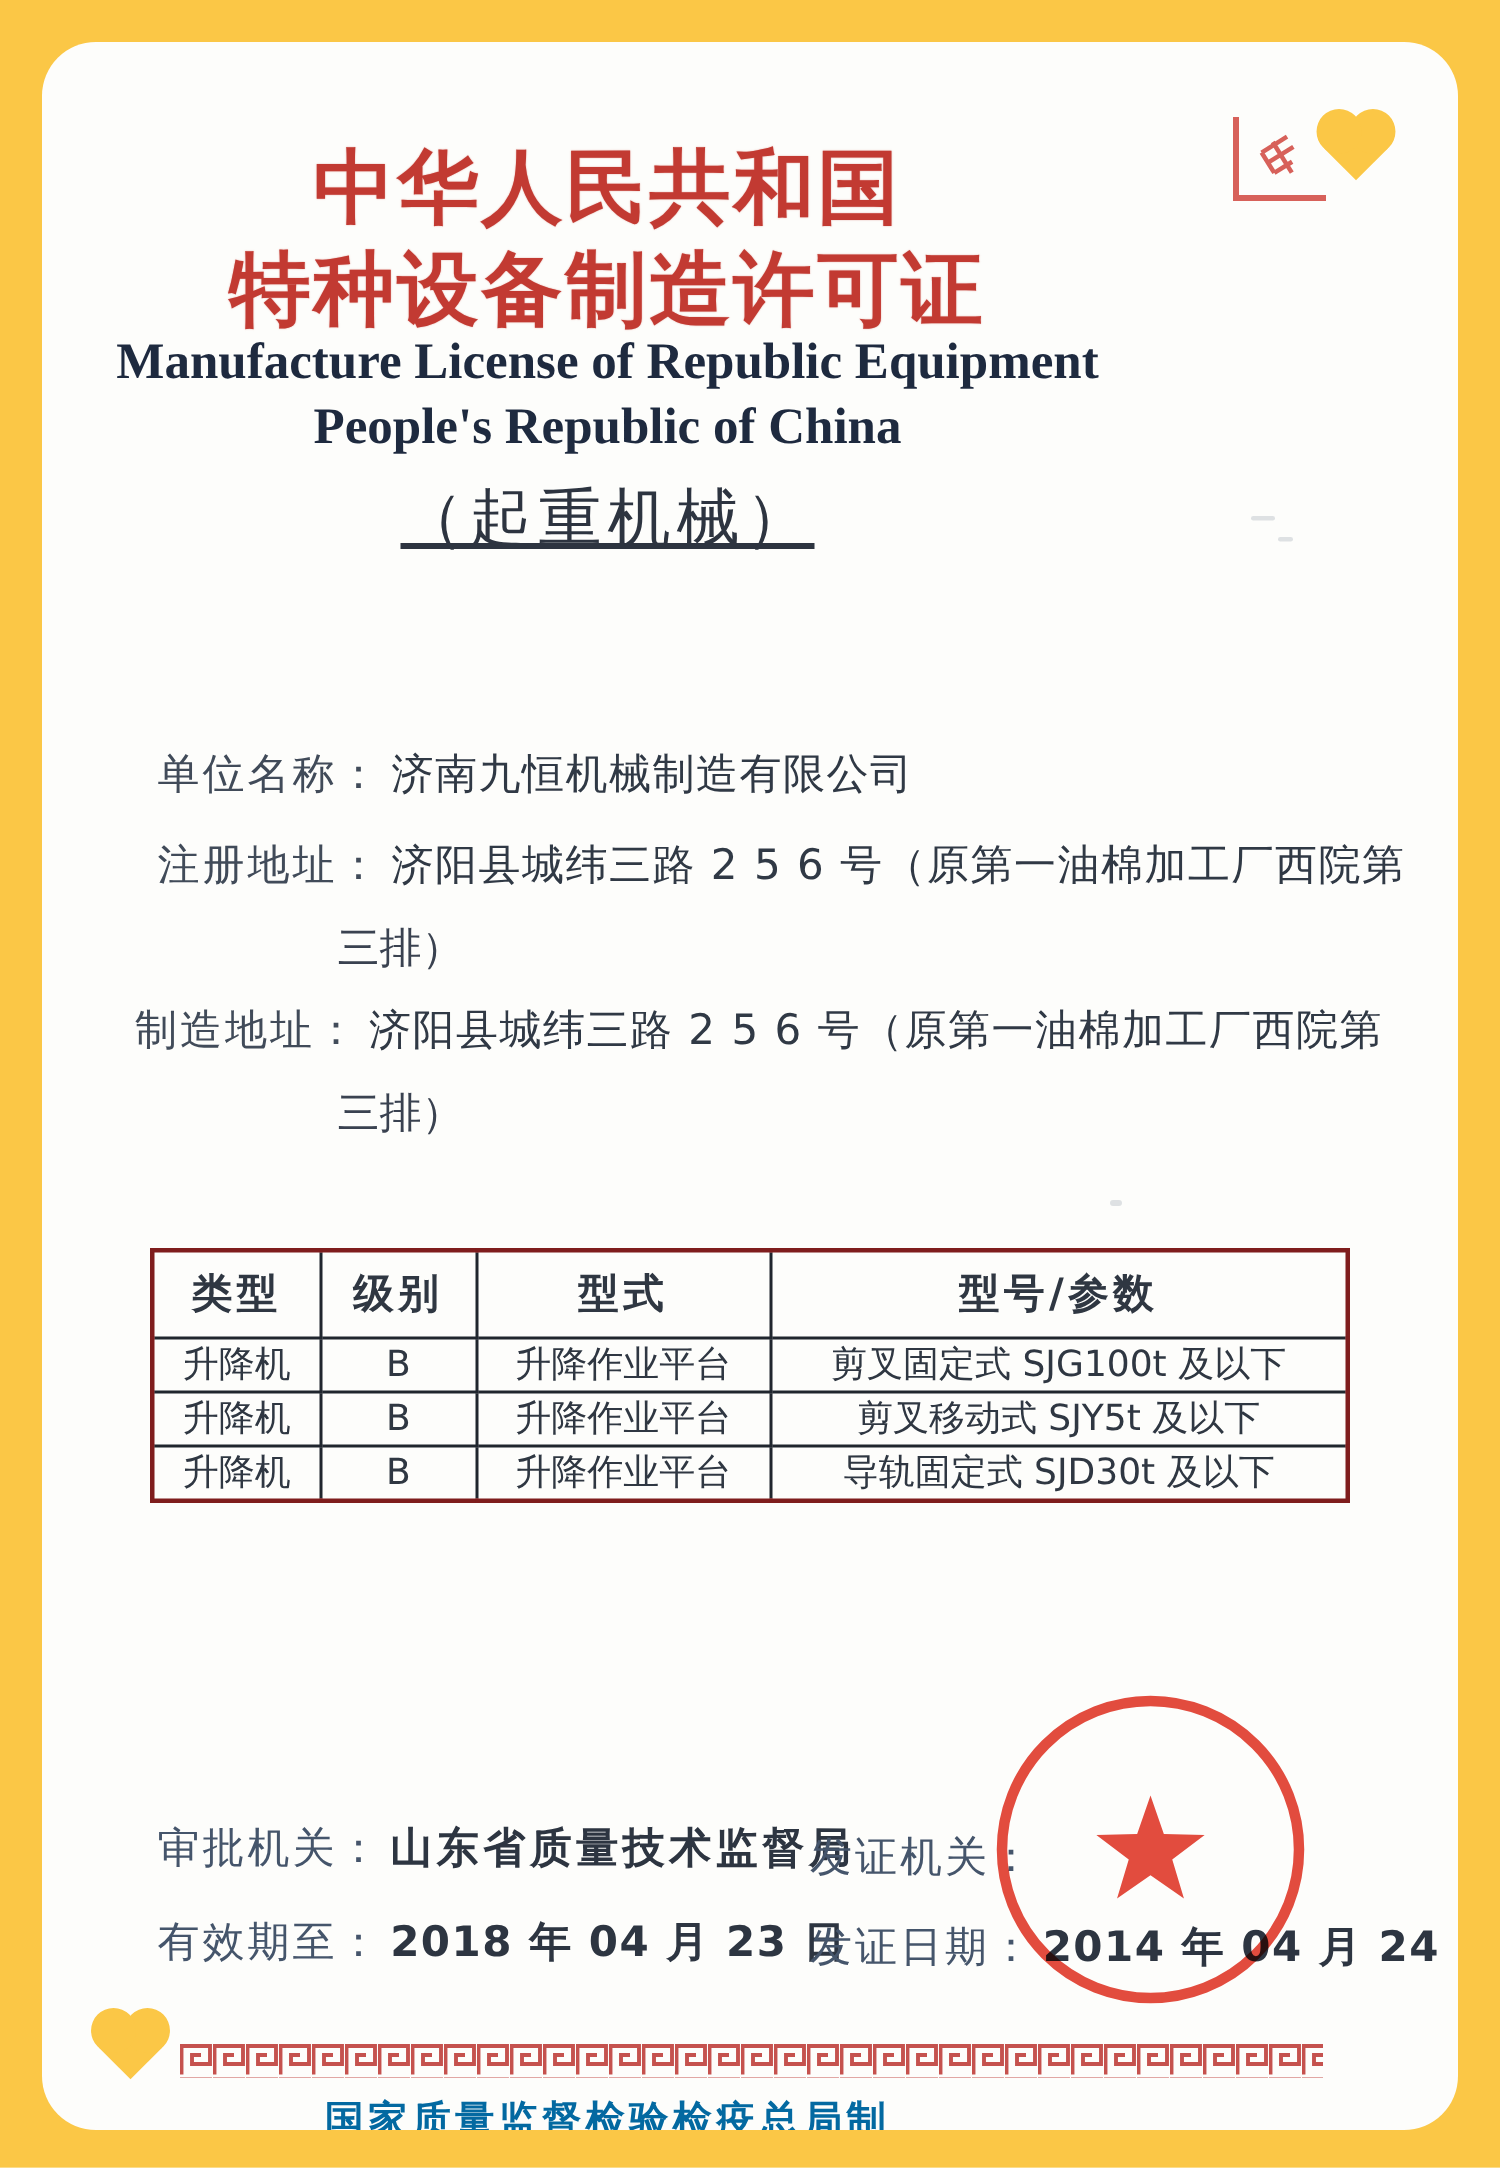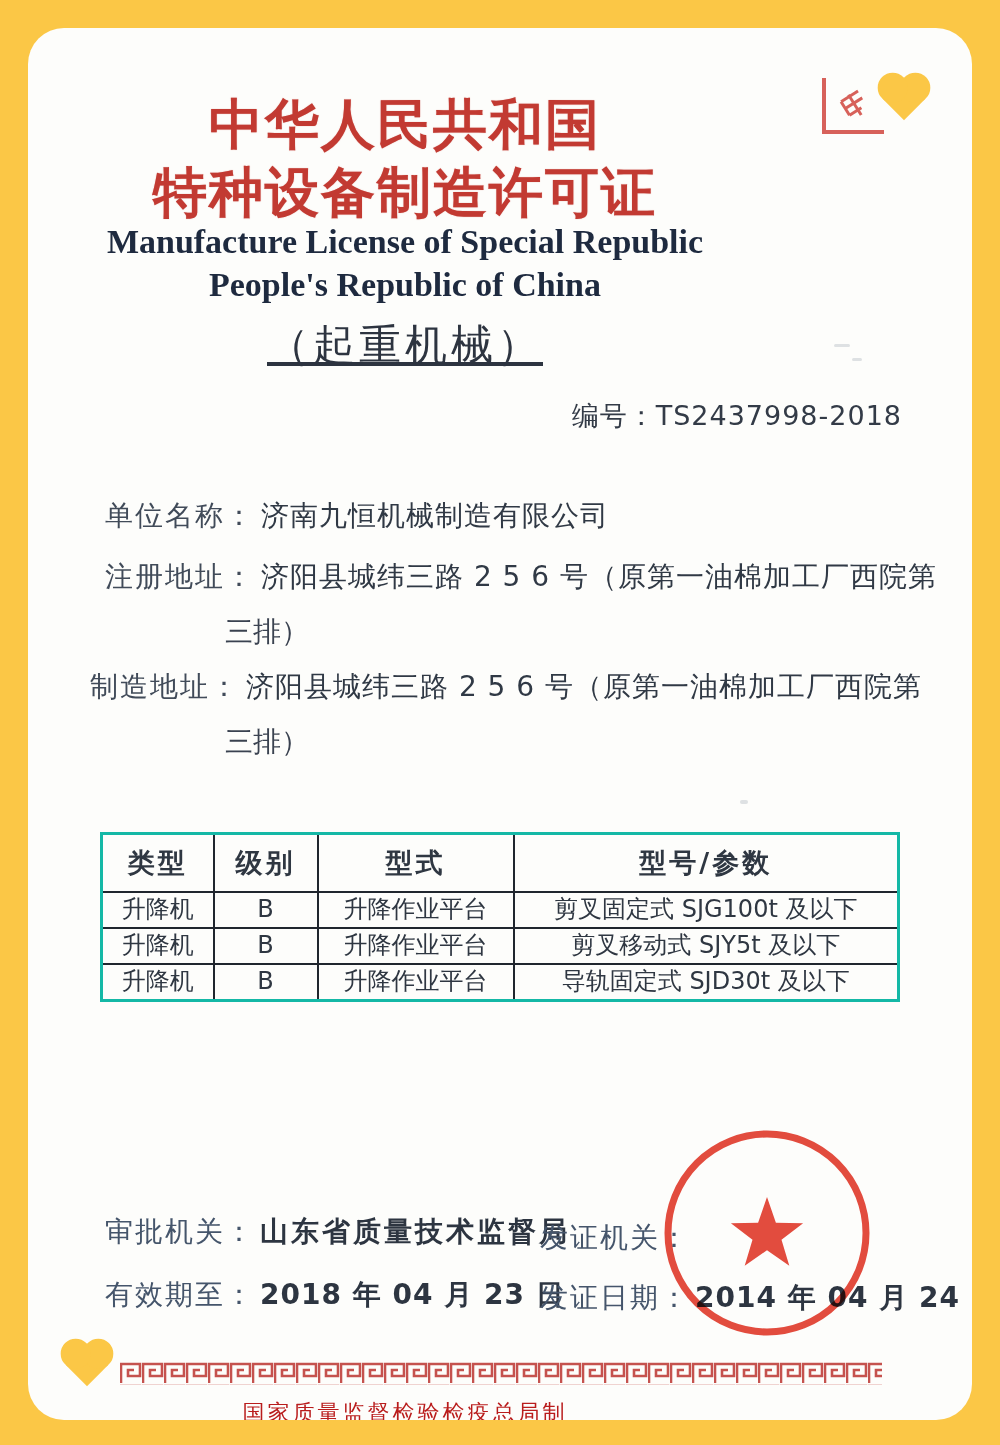--- a/index.html
+++ b/index.html
@@ -20,31 +20,31 @@
     text-shadow:0 0 1px rgba(194,58,50,.55);}
   .title-en{font-family:"Liberation Serif","DejaVu Serif",serif;font-size:34px;font-weight:bold;color:#1e2a3f;}
   .category{font-size:42px;color:#2d3440;letter-spacing:4px;font-weight:500;}
   .serial{font-size:27px;color:#333b47;letter-spacing:1px;}
   .fieldrow{font-size:28px;color:#3a4250;white-space:nowrap;}
   .fieldrow .lbl{letter-spacing:2px;color:#414b59;}
   .fieldrow .val{color:#303945;margin-left:6px;letter-spacing:1px;}
   .statement{font-size:30px;color:#353d49;letter-spacing:2px;}
   table.lic{
     border-collapse:collapse;table-layout:fixed;width:797px;
-    border:3px solid #14b8a6;
+    border:3px solid #7f1d1d;
   }
   table.lic th,table.lic td{
     border:2px solid #20262e;text-align:center;vertical-align:middle;
     color:#2f3742;overflow:hidden;white-space:nowrap;
   }
   table.lic th{height:54px;font-size:27px;font-weight:bold;letter-spacing:3px;}
   table.lic td{height:32px;font-size:24px;}
   .footer-lbl{font-size:28px;color:#45556b;letter-spacing:2px;}
   .footer-val{font-size:28px;color:#2d3541;font-weight:600;letter-spacing:1px;}
-  .bottom-note{font-size:22px;color:#b91c1c;letter-spacing:3px;font-weight:400;}
+  .bottom-note{font-size:26px;color:#0369a1;letter-spacing:3px;font-weight:700;}
   
   .heart{position:absolute;width:30px;height:30px;background:#fbc746;transform:rotate(45deg);}
   .heart::before,.heart::after{content:"";position:absolute;width:30px;height:30px;border-radius:50%;background:#fbc746;}
   .heart::before{top:-16px;left:0;}
   .heart::after{top:0;left:-16px;}
   .seal-wrap{position:absolute;mix-blend-mode:multiply;opacity:.92;}
   .smudge{position:absolute;background:#8f99a6;opacity:.28;border-radius:2px;}
 </style>
 </head>
 <body>
@@ -57,28 +57,25 @@
 
     <svg class="abs" style="left:790px;top:40px;" width="75" height="75" viewBox="0 0 75 75">
       <path d="M6,10 V64 M4,64 H66" stroke="#d0453d" stroke-width="4" fill="none" opacity="0.85"></path>
       <g transform="translate(22,32) rotate(-32)" stroke="#d0453d" stroke-width="3" opacity="0.85">
         <path d="M0,2 H20 M0,10 H20 M0,18 H14 M10,0 V24 M0,2 V18" fill="none"></path>
       </g>
     </svg>
 
     <div class="abs center title-cn" style="top:66px;">中华人民共和国</div>
     <div class="abs center title-cn" style="top:134px;">特种设备制造许可证</div>
-    <div class="abs center title-en" style="top:194px;">Manufacture License of Special Republic</div>
+    <div class="abs center title-en" style="top:194px;">Manufacture License of Republic Equipment</div>
     <div class="abs center title-en" style="top:237px;">People's Republic of China</div>
 
     <div class="abs center category" style="top:293px;text-decoration:underline;">（起重机械）</div>
 
-    <div class="abs serial" style="top:372px;right:70px;">
-      <span>编号：</span><span>TS2437998-2018</span>
-    </div>
 
     <div class="smudge" style="left:806px;top:316px;width:16px;height:3px;"></div>
     <div class="smudge" style="left:824px;top:330px;width:10px;height:3px;"></div>
     <div class="smudge" style="left:712px;top:772px;width:8px;height:4px;"></div>
 
     <div class="abs fieldrow" style="left:77px;top:472px;text-align:center;">
       <span class="lbl">单位名称：</span><span class="val">济南九恒机械制造有限公司</span>
     </div>
 
     <div class="abs fieldrow" style="left:77px;top:533px;">

